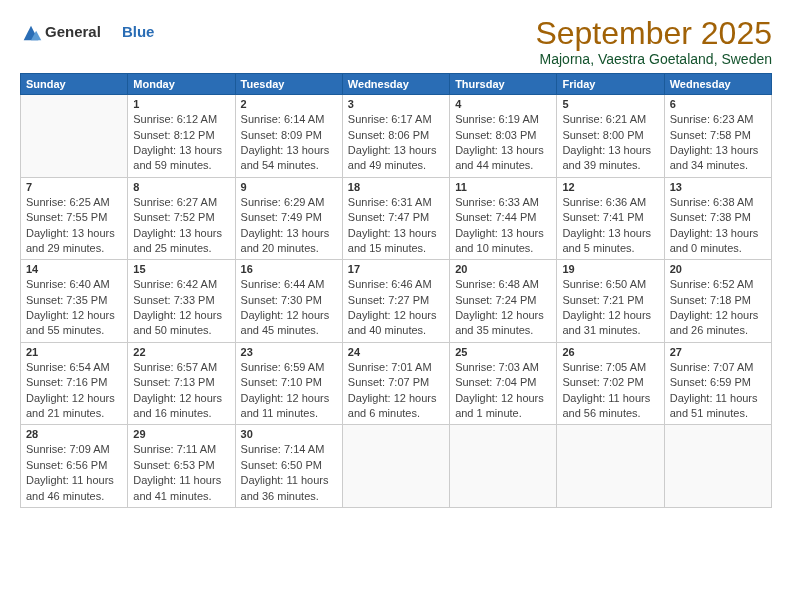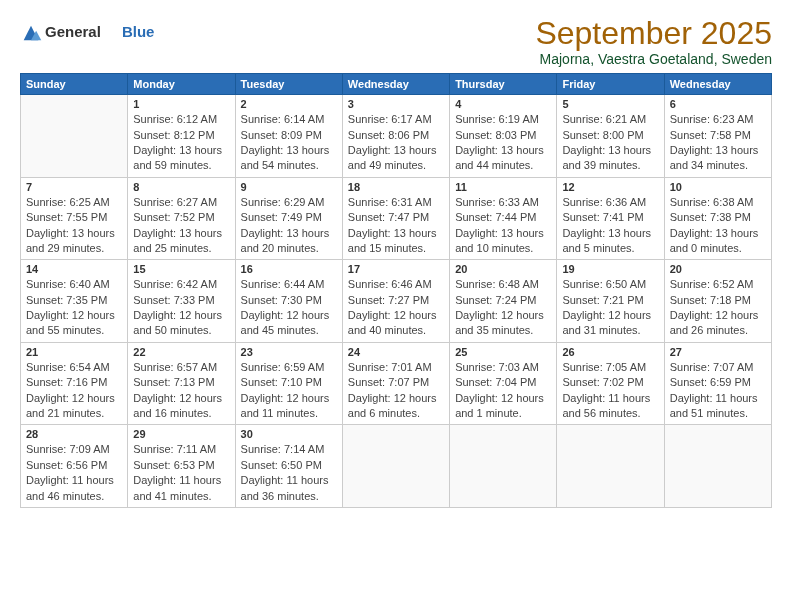--- a/index.html
+++ b/index.html
@@ -183,21 +183,21 @@
           </td>
           <td>
             <span class="day-num">11</span>
             <div class="day-info">Sunrise: 6:33 AM<br>Sunset: 7:44 PM<br>Daylight: 13 hours and 10 minutes.</div>
           </td>
           <td>
             <span class="day-num">12</span>
             <div class="day-info">Sunrise: 6:36 AM<br>Sunset: 7:41 PM<br>Daylight: 13 hours and 5 minutes.</div>
           </td>
           <td>
-            <span class="day-num">10</span>
+            <span class="day-num">13</span>
             <div class="day-info">Sunrise: 6:38 AM<br>Sunset: 7:38 PM<br>Daylight: 13 hours and 0 minutes.</div>
           </td>
         </tr>
         <tr class="week-row">
           <td>
             <span class="day-num">14</span>
             <div class="day-info">Sunrise: 6:40 AM<br>Sunset: 7:35 PM<br>Daylight: 12 hours and 55 minutes.</div>
           </td>
           <td>
             <span class="day-num">15</span>

